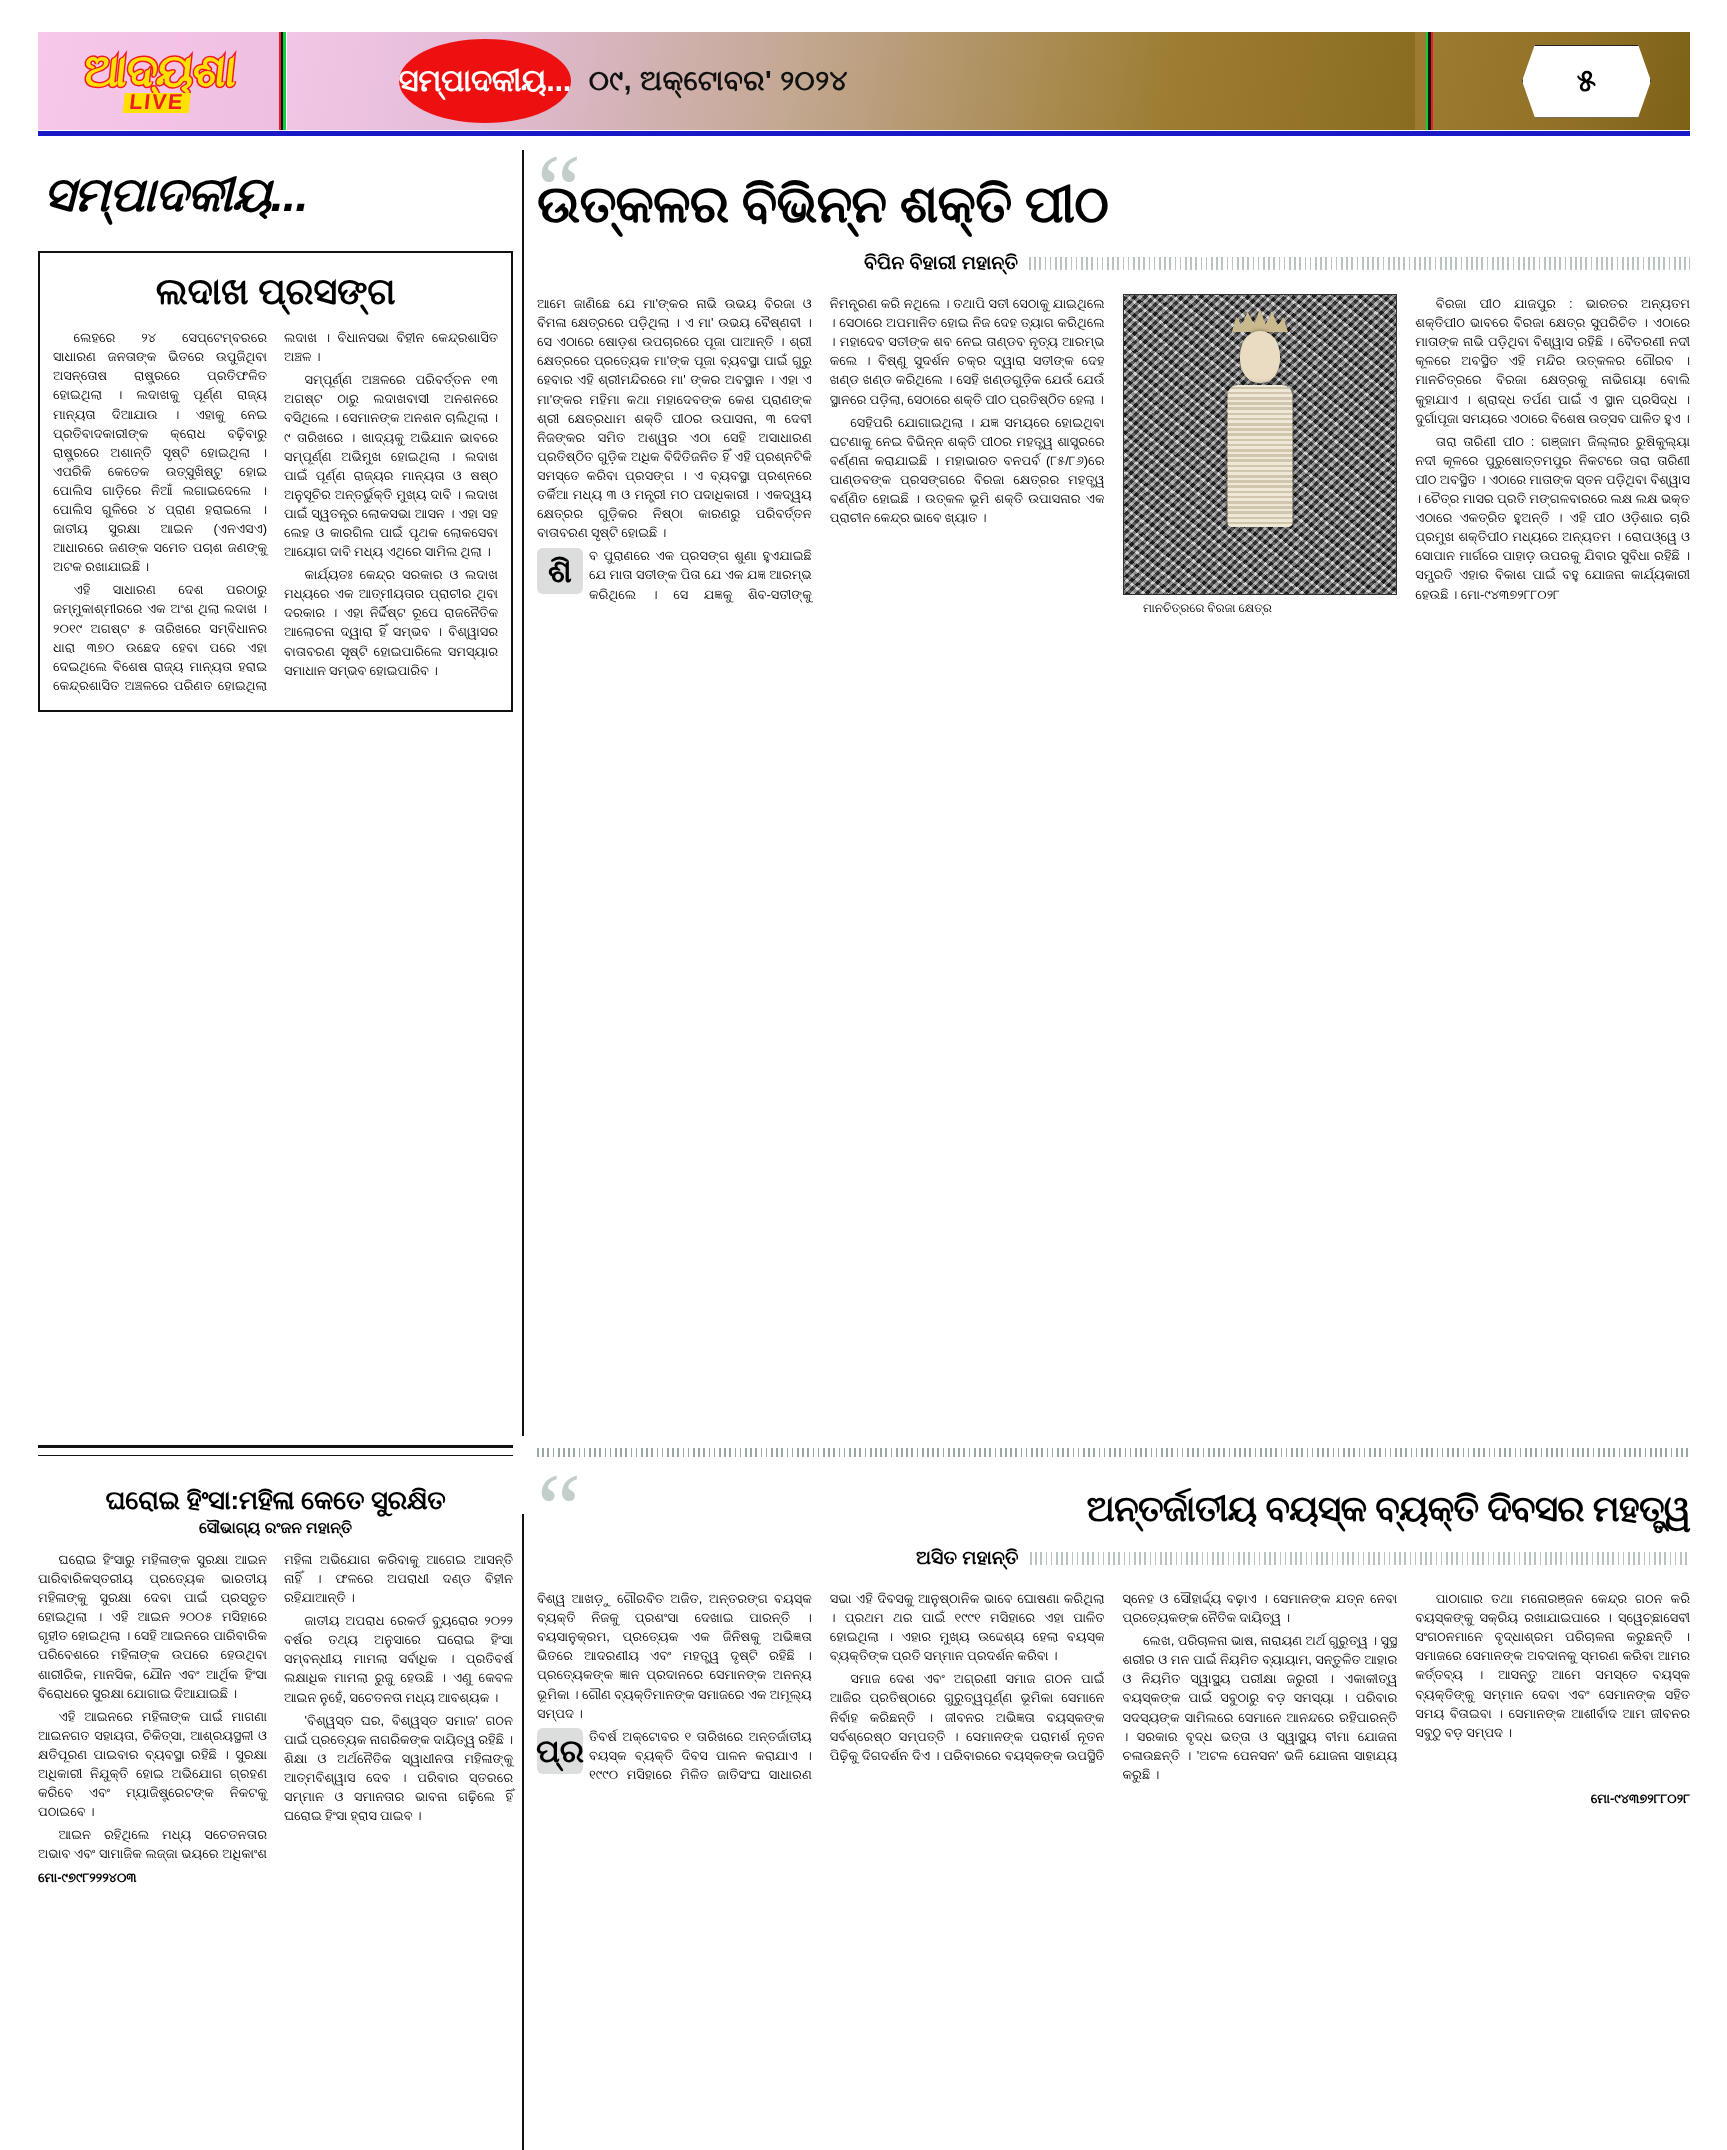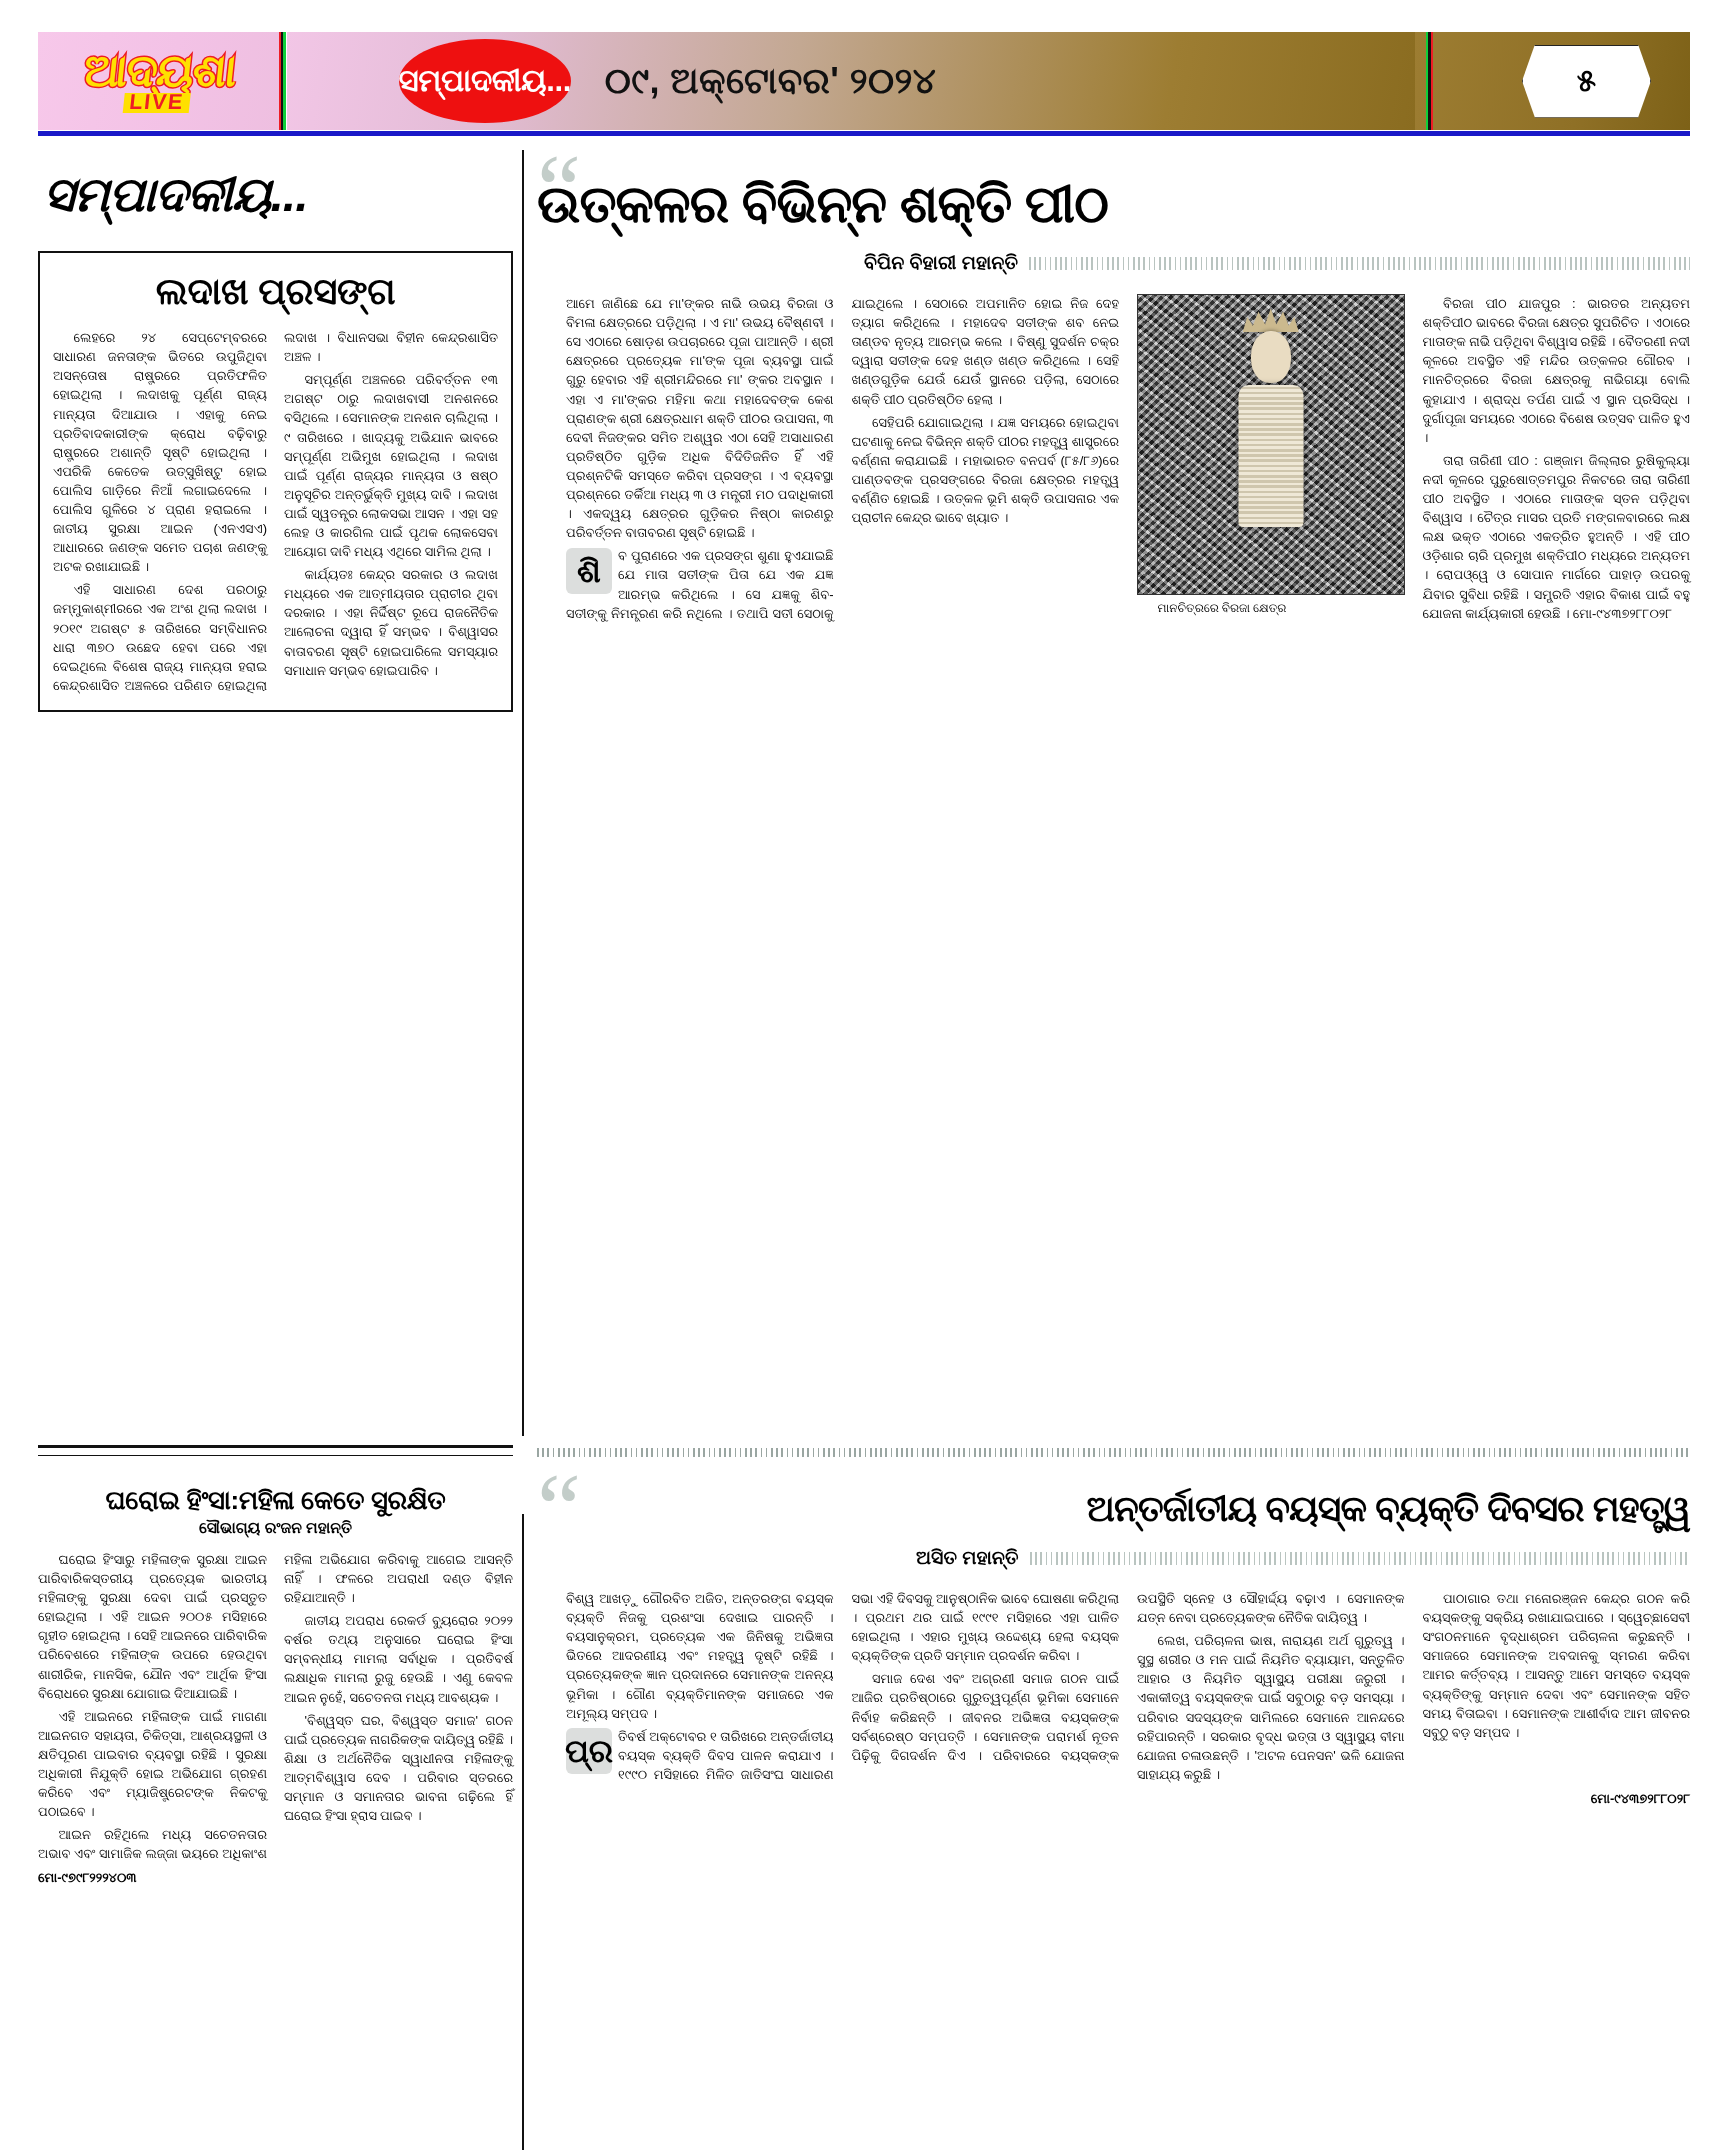--- a/index.html
+++ b/index.html
@@ -55,21 +55,21 @@
     margin-left:112px;
     width:172px; height:84px; border-radius:50%;
     background:#ee1010;
     display:flex; align-items:center; justify-content:center;
   }
   .mh-ellipse span {
     color:#fff; font-size:31px; font-weight:bold; white-space:nowrap;
     letter-spacing:-0.4px;
   }
   .mh-date {
-    margin-left:34px; font-size:36px; font-weight:bold; color:#111;
+    margin-left:18px; font-size:28px; font-weight:bold; color:#111;
     white-space:nowrap; letter-spacing:0.4px;
   }
   .mh-right {
     width:275px;
     background: linear-gradient(100deg,#9d7d32 0%, #8f7026 60%, #7d6117 100%);
     display:flex; align-items:center; justify-content:flex-end;
     padding-right:39px; position:relative;
   }
   .mh-right .mh-stripes { position:absolute; left:11.2px; top:0; bottom:0; }
   .pagenum-hex {
@@ -152,21 +152,21 @@
     flex:1; height:13px;
     background: repeating-linear-gradient(90deg,#b9c4c0 0 1.7px, #ffffff 1.7px 5.2px);
   }
   .dashrule {
     height:9.5px; margin-top:2.6px;
     background: repeating-linear-gradient(90deg,#9aa6a2 0 1.7px,#ffffff 1.7px 5.2px);
   }
 
   .main-cols {
     margin-top:14.6px;
-    column-count:4; column-gap:18px;margin-left:29px;
+    column-count:4; column-gap:18px;
   }
 
   
   .dropcap {
     float:left; width:46px; height:46px; margin:1.7px 6px 0.9px 0;
     background:#dcdedd; border-radius:6px;
     display:flex; align-items:center; justify-content:center;
     font-size:32px; font-weight:bold; line-height:1;
   }
 

